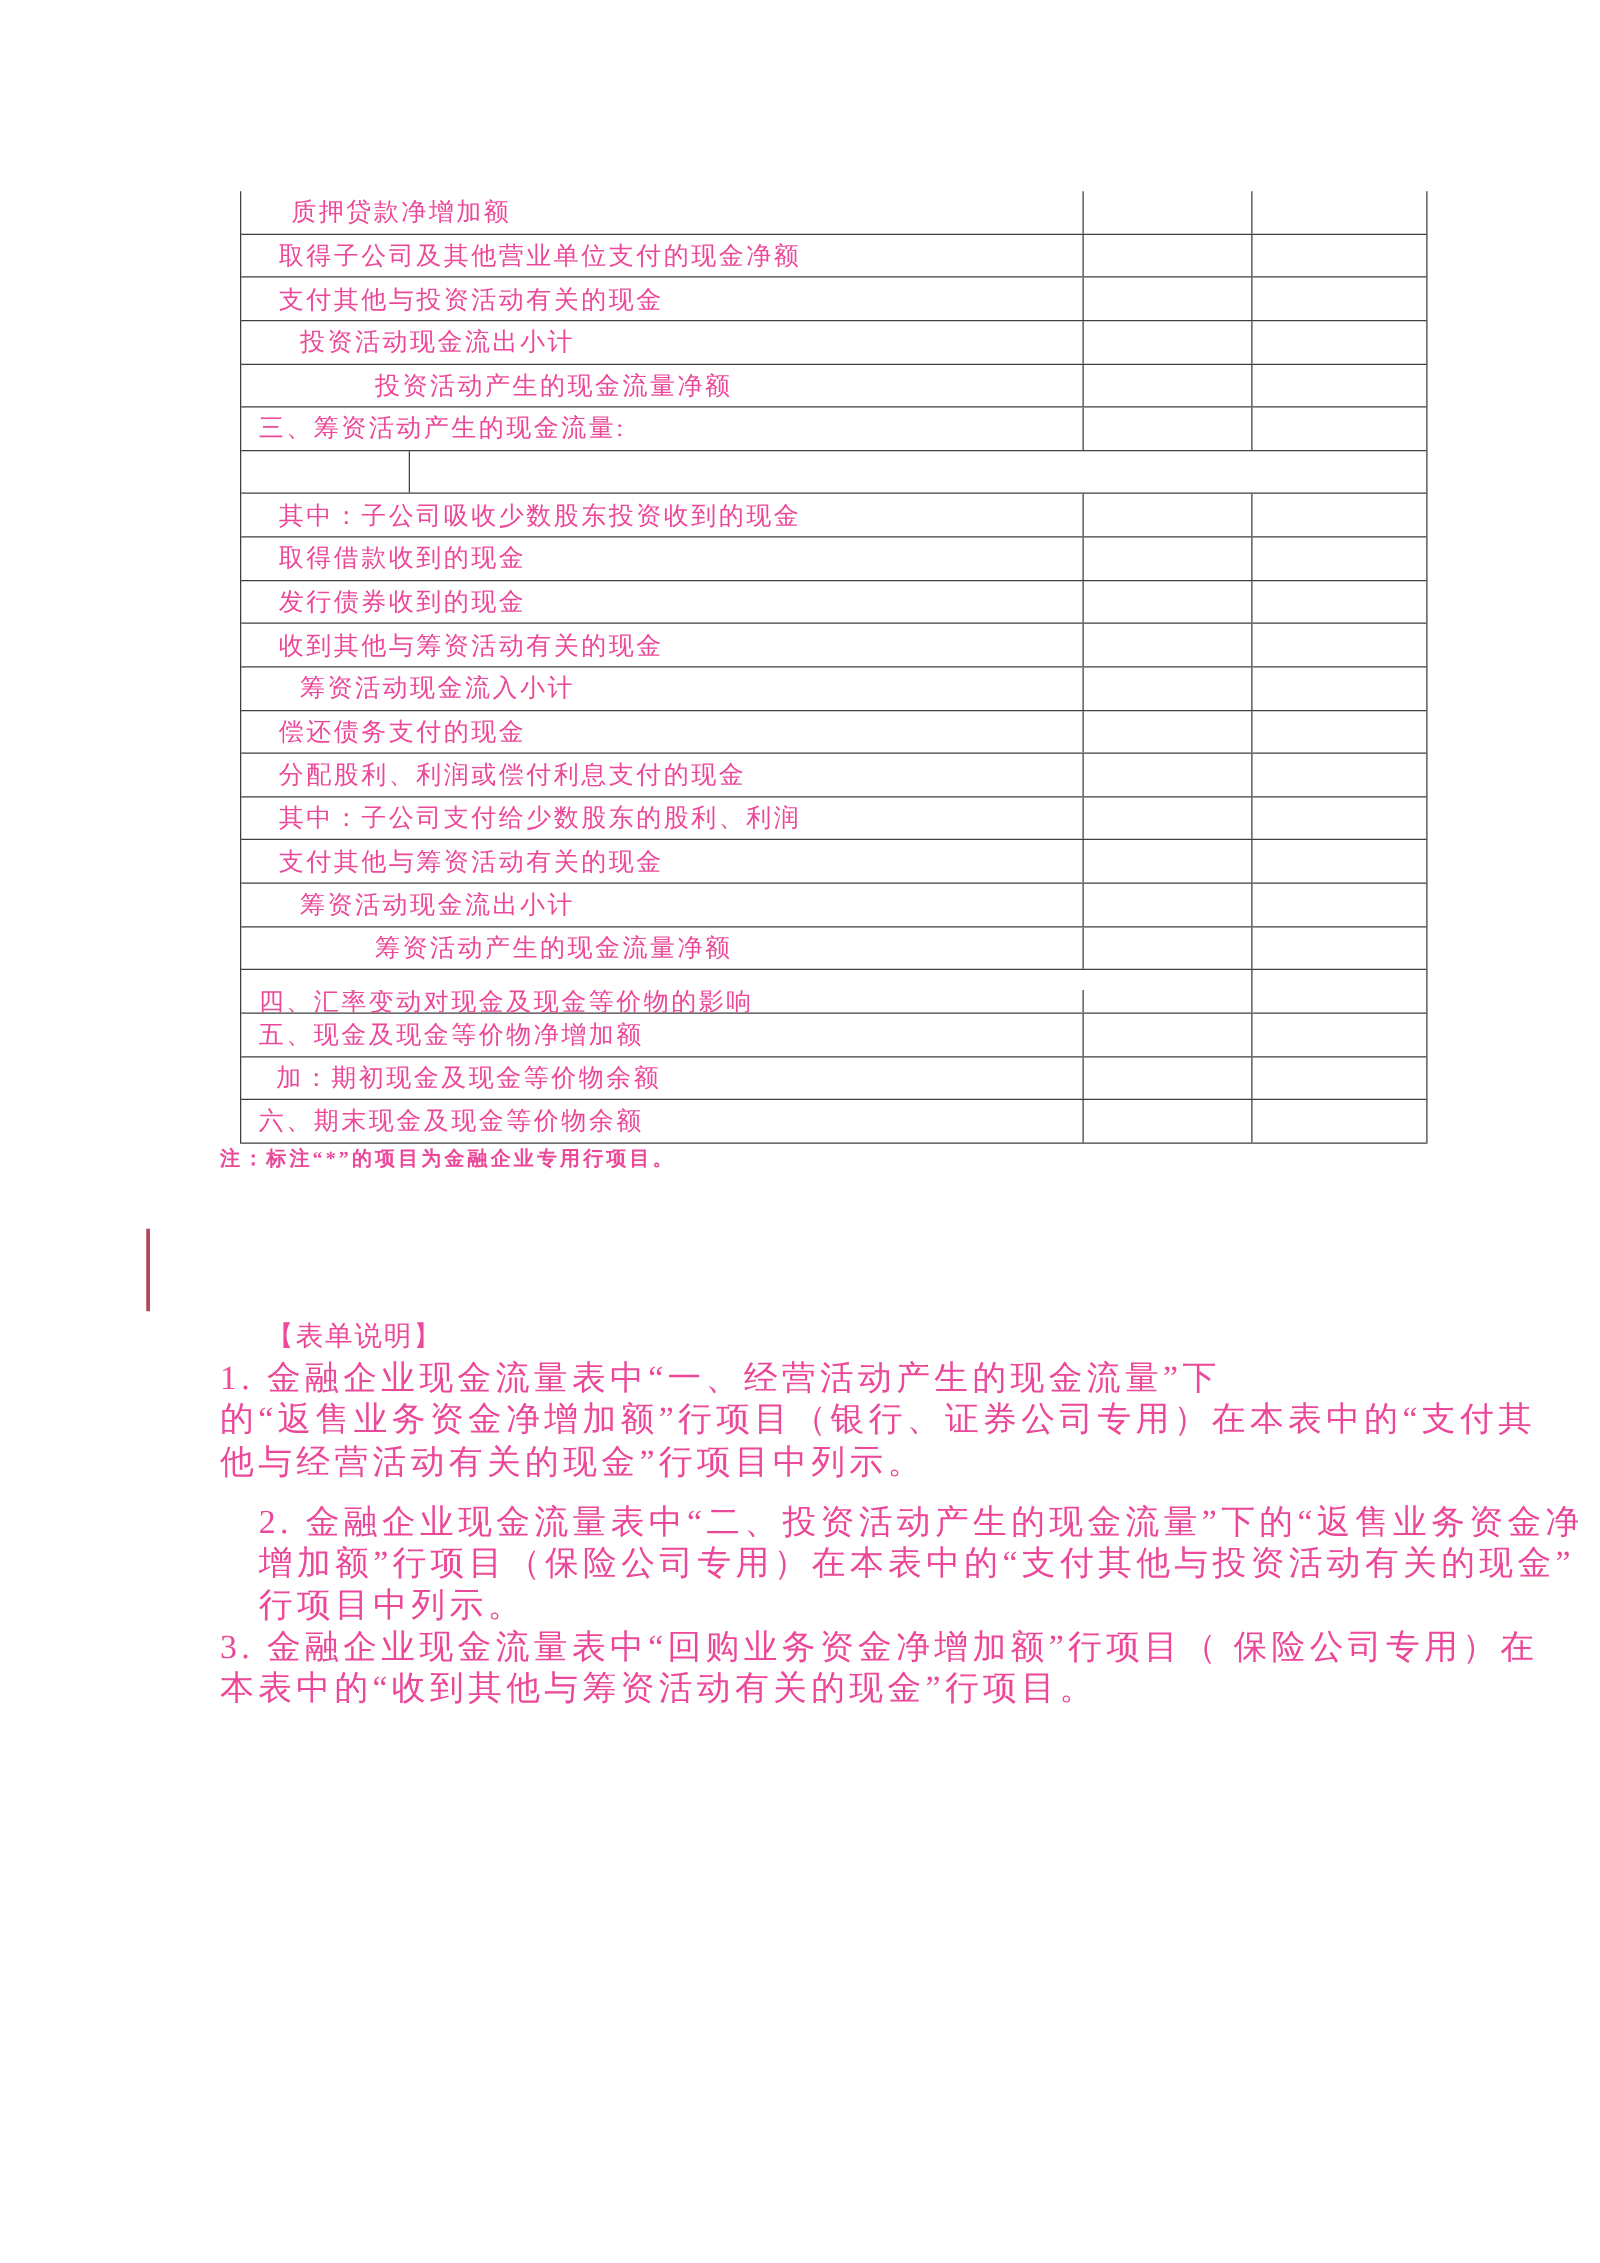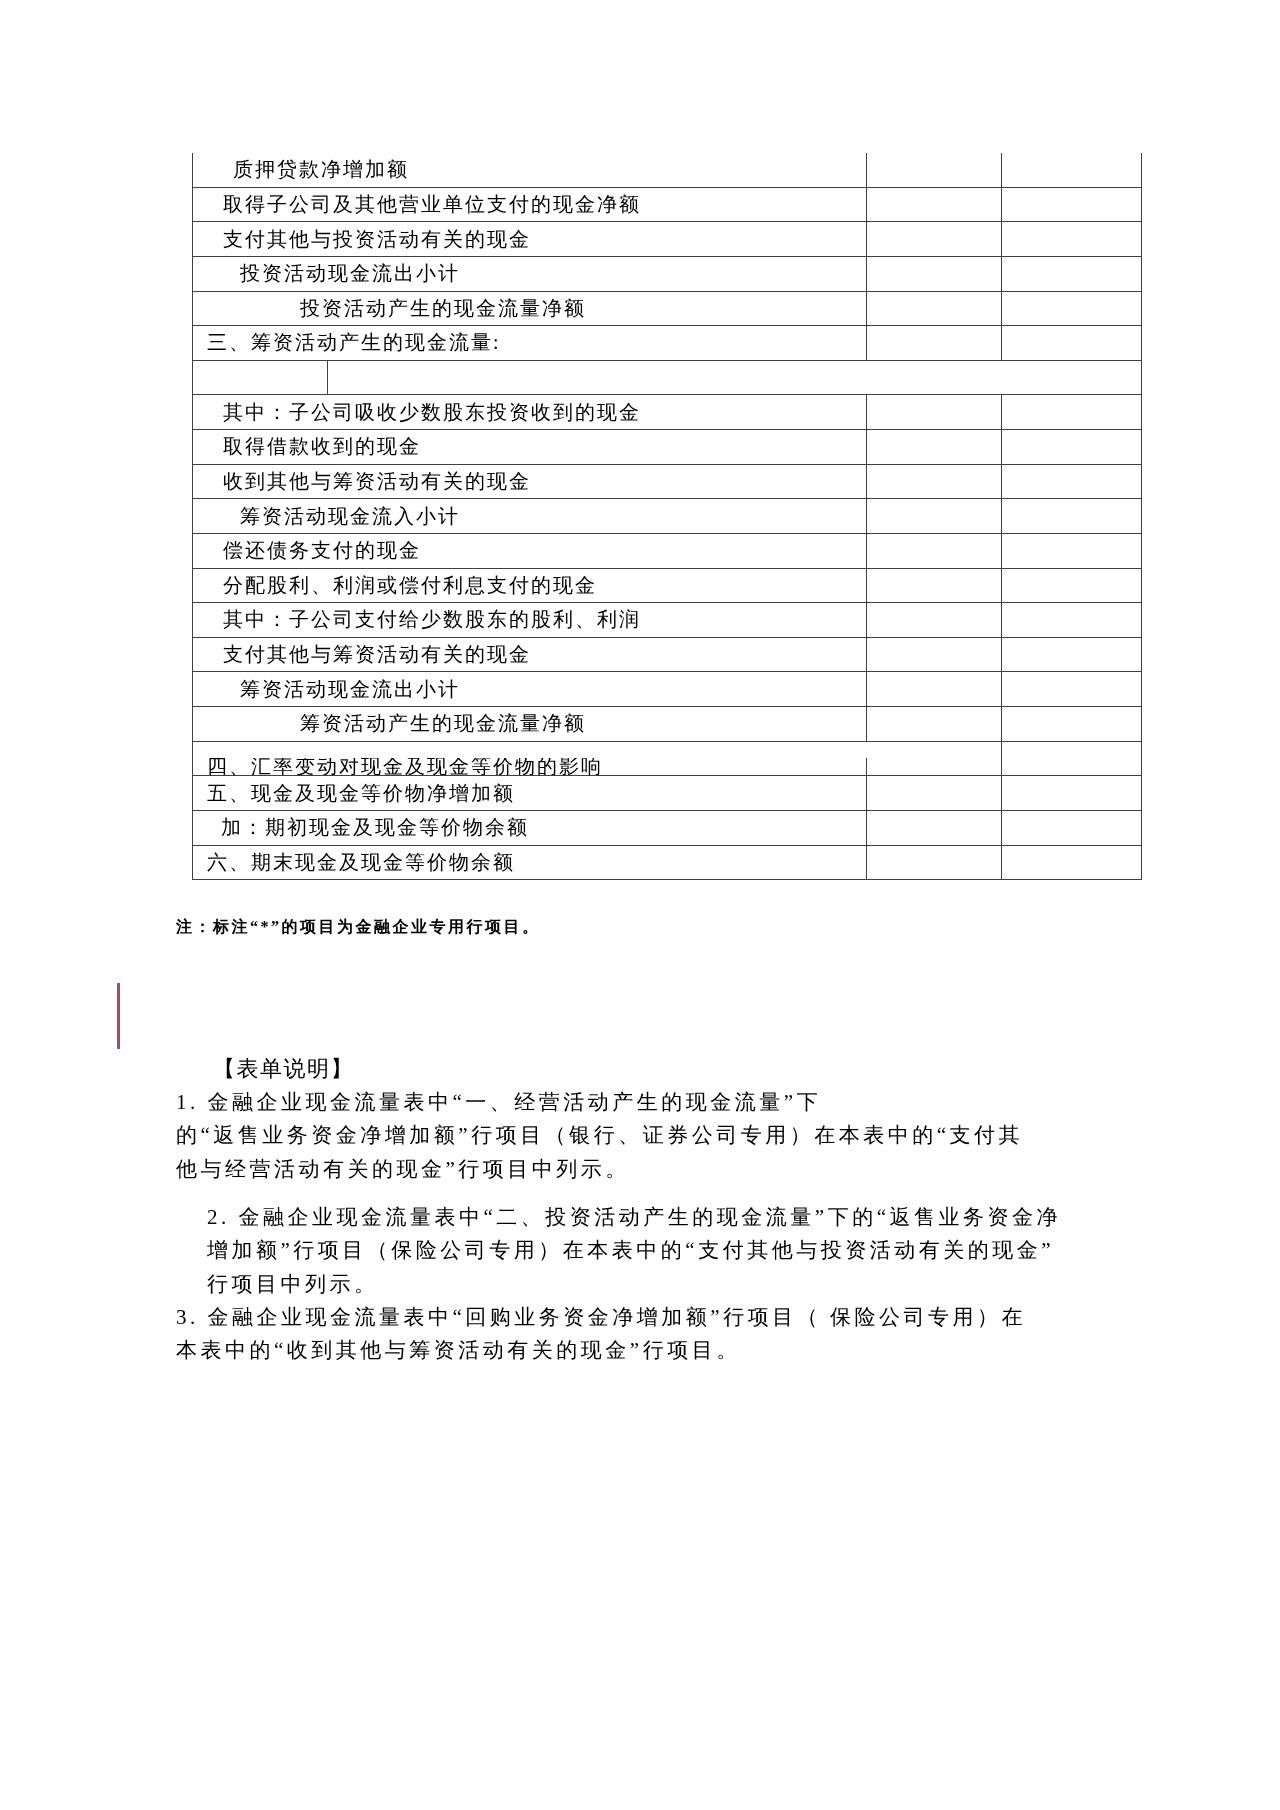--- a/index.html
+++ b/index.html
@@ -1,18 +1,18 @@
 <!DOCTYPE html>
 <html><head>
 <meta charset="utf-8">
 <style>
   html,body { margin:0; padding:0; background:#ffffff; }
   .page {
     position:relative; width:1280px; height:1810px; background:#ffffff;
-    font-family:"Liberation Serif","DejaVu Serif",serif; color:#000000;
+    font-family:"Liberation Serif","DejaVu Serif",serif; color:#ec4899;
     overflow:hidden;
   }
   
   .tbl {
     position:absolute; left:192px; top:153px; width:950px;
     border-left:1px solid #3f3f3f; border-right:1px solid #3f3f3f;
     box-sizing:border-box;
   }
   .t-row { display:flex; height:34.64px; border-bottom:1px solid #3f3f3f; box-sizing:border-box; }
   .t-row.first { border-top:none; }
@@ -31,21 +31,21 @@
   
   .rev-bar { position:absolute; left:117px; top:983px; width:3px; height:66px; }
   
   .instr-head {
     position:absolute; left:213px; top:1054px;
     font-size:22px; font-weight:normal; letter-spacing:1.5px; white-space:nowrap;
   }
   .instr { position:absolute; left:176px; top:1086px; width:950px; }
   .para { margin:0; }
   .para .line {
-    font-size:21px; letter-spacing:3.5px; line-height:33.4px; white-space:nowrap;
+    font-size:27px; letter-spacing:3.5px; line-height:33.4px; white-space:nowrap;
   }
 </style>
 </head>
 <body>
 
 <div class="page">
 
   <div class="tbl" id="cashflow-table">
       <div class="t-row first">
         <div class="c-label" style="padding-left: 40px;">质押贷款净增加额</div>
@@ -81,20 +81,25 @@
         <div class="c-val"></div>
         <div class="c-val2"></div>
       </div>
       <div class="t-row">
         <div class="c-label" style="padding-left: 30px;">其中：子公司吸收少数股东投资收到的现金</div>
         <div class="c-val"></div>
         <div class="c-val2"></div>
       </div>
       <div class="t-row">
         <div class="c-label" style="padding-left: 30px;">取得借款收到的现金</div>
+        <div class="c-val"></div>
+        <div class="c-val2"></div>
+      </div>
+      <div class="t-row">
+        <div class="c-label" style="padding-left: 30px;">发行债券收到的现金</div>
         <div class="c-val"></div>
         <div class="c-val2"></div>
       </div>
       <div class="t-row">
         <div class="c-label" style="padding-left: 30px;">收到其他与筹资活动有关的现金</div>
         <div class="c-val"></div>
         <div class="c-val2"></div>
       </div>
       <div class="t-row">
         <div class="c-label" style="padding-left: 47px;">筹资活动现金流入小计</div>

